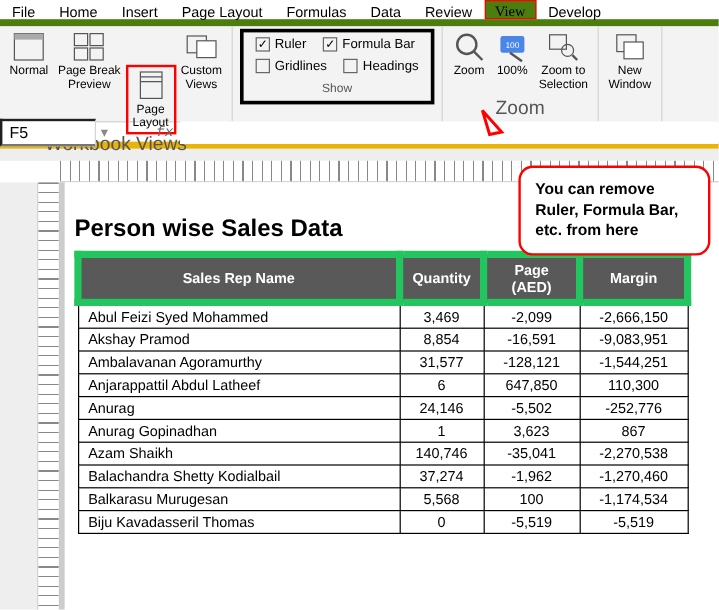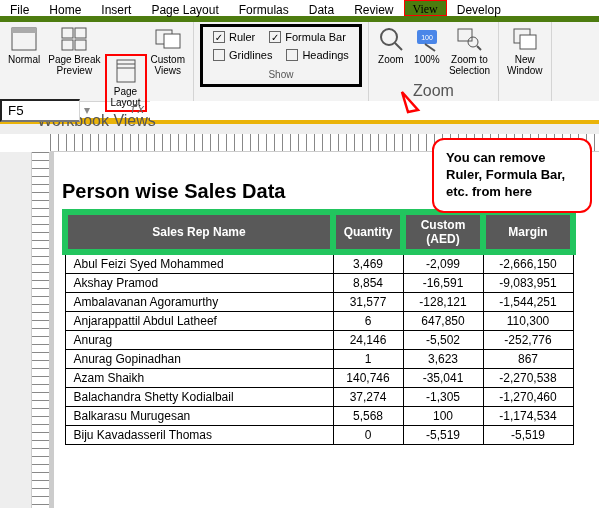--- a/index.html
+++ b/index.html
@@ -180,21 +180,21 @@
   <div class="gutter"></div>
   <div class="ruler-v"></div>
   <div class="border-col"></div>
   <div class="page">
     <div class="page-title">Person wise Sales Data</div>
     <table>
       <thead>
           <tr>
         <th>Sales Rep Name</th>
         <th style="width:70px">Quantity</th>
-        <th style="width:80px">Custom (AED)</th>
+        <th style="width:80px">Page (AED)</th>
         <th style="width:90px">Margin</th>
       </tr>
         </thead>
       <tbody id="table-body">
           <tr>
             <td>Abul Feizi Syed Mohammed</td>
     <td class="ctr">3,469</td>
     <td class="ctr">-2,099</td>
     <td class="ctr">-2,666,150</td>
           </tr>
@@ -230,21 +230,21 @@
           </tr>
           <tr>
             <td>Azam Shaikh</td>
     <td class="ctr">140,746</td>
     <td class="ctr">-35,041</td>
     <td class="ctr">-2,270,538</td>
           </tr>
           <tr>
             <td>Balachandra Shetty Kodialbail</td>
     <td class="ctr">37,274</td>
-    <td class="ctr">-1,305</td>
+    <td class="ctr">-1,962</td>
     <td class="ctr">-1,270,460</td>
           </tr>
           <tr>
             <td>Balkarasu Murugesan</td>
     <td class="ctr">5,568</td>
     <td class="ctr">100</td>
     <td class="ctr">-1,174,534</td>
           </tr>
           <tr>
             <td>Biju Kavadasseril Thomas</td>

